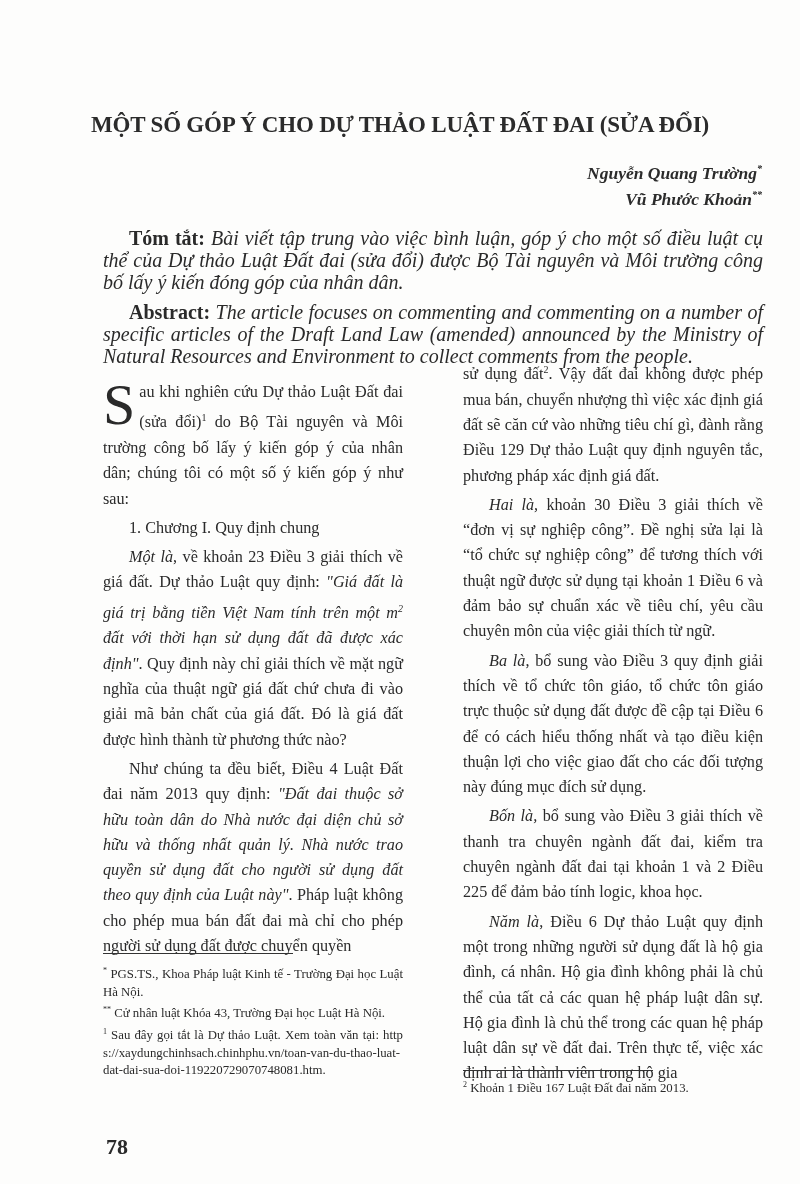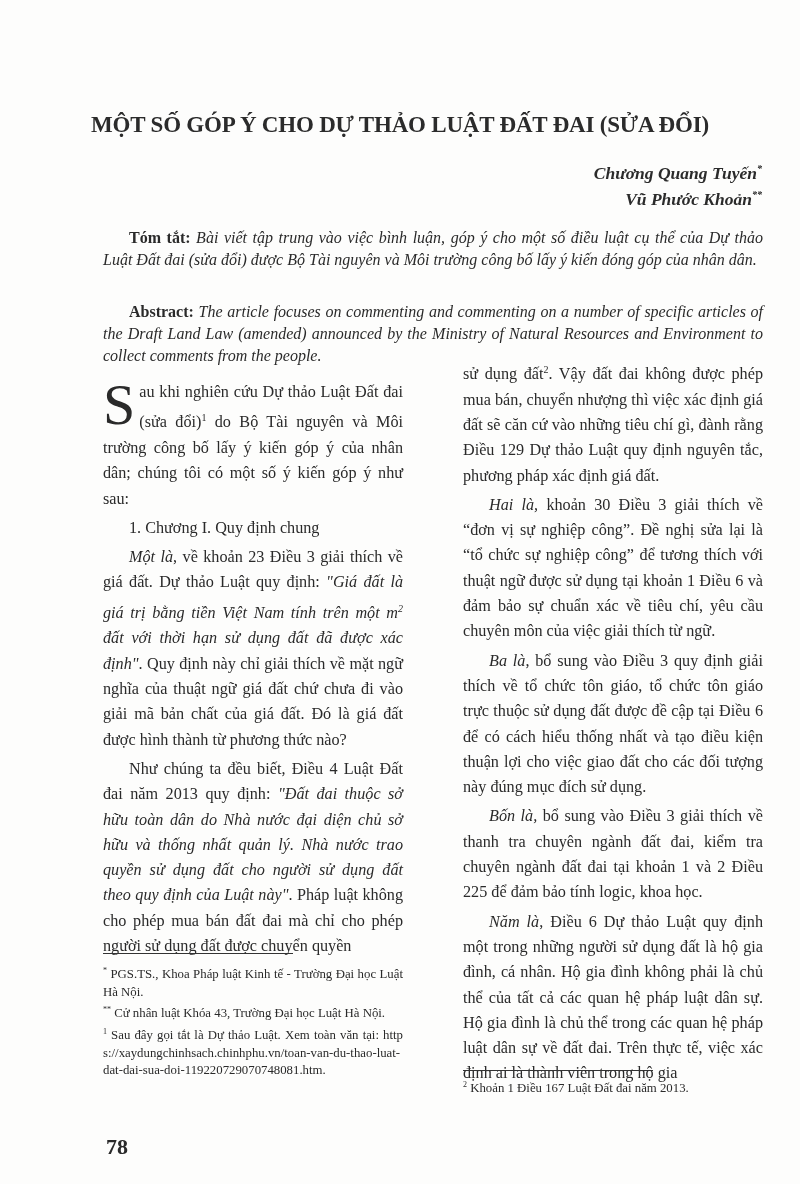--- a/index.html
+++ b/index.html
@@ -3,21 +3,21 @@
 <meta charset="utf-8">
 <style>
   html, body { margin:0; padding:0; }
   body { width:800px; height:1184px; background:#fdfdfc; position:relative; overflow:hidden;
          font-family:"Liberation Serif","DejaVu Serif",serif; color:#2a2a2a; }
   .title { position:absolute; top:112px; left:0; width:800px; text-align:center;
            font-weight:bold; font-size:23px; letter-spacing:-0.2px; color:#2b2b2b; margin:0; }
   .authors { position:absolute; top:160px; right:38px; text-align:right; font-style:italic; font-weight:bold;
              font-size:17.5px; line-height:26px; color:#2b2b2b; }
   .authors sup { font-size:10px; vertical-align:top; position:relative; top:-4px; }
-  .abstract { position:absolute; left:103px; width:660px; font-size:16px; line-height:22px; text-align:justify;font-family:Liberation Serif, serif; }
+  .abstract { position:absolute; left:103px; width:660px; font-size:20px; line-height:22px; text-align:justify;font-family:Liberation Serif, serif; }
   .abstract .lab { font-weight:bold; font-style:normal; }
   .abstract .txt { font-style:italic; }
   .abs-vn { top:227px; text-indent:26px; }
   .abs-en { top:301px; text-indent:26px; }
   .col { position:absolute; top:380px; width:300px; font-size:16.2px; line-height:25.3px; text-align:justify; }
   .col-left { left:103px; }
   .col-right { left:463px; top:357px; }
   .col p { margin:0 0 4px 0; text-indent:26px; }
   .col p.noindent { text-indent:0; }
   .dropcap { float:left; font-size:58px; line-height:46px; margin:2px 4px 0 0; font-family:"Liberation Serif",serif; }
@@ -32,21 +32,21 @@
   .footnotes p { margin:0; }
   .footnotes sup { font-size:8px; }
   .page-num { position:absolute; left:106px; top:1134px; font-weight:bold; font-size:22px; }
 </style>
 </head>
 <body>
 
 <h1 class="title">MỘT SỐ GÓP Ý CHO DỰ THẢO LUẬT ĐẤT ĐAI (SỬA ĐỔI)</h1>
 
 <div class="authors">
-  <div><span>Chương Quang Tuyến</span><sup>*</sup></div>
+  <div><span>Nguyễn Quang Trường</span><sup>*</sup></div>
   <div><span>Vũ Phước Khoản</span><sup>**</sup></div>
 </div>
 
 <div class="abstract abs-vn">
   <span class="lab">Tóm tắt:</span>
   <span class="txt">Bài viết tập trung vào việc bình luận, góp ý cho một số điều luật cụ thể của Dự thảo Luật Đất đai (sửa đổi) được Bộ Tài nguyên và Môi trường công bố lấy ý kiến đóng góp của nhân dân.</span>
 </div>
 <div class="abstract abs-en">
   <span class="lab">Abstract:</span>
   <span class="txt">The article focuses on commenting and commenting on a number of specific articles of the Draft Land Law (amended) announced by the Ministry of Natural Resources and Environment to collect comments from the people.</span>

